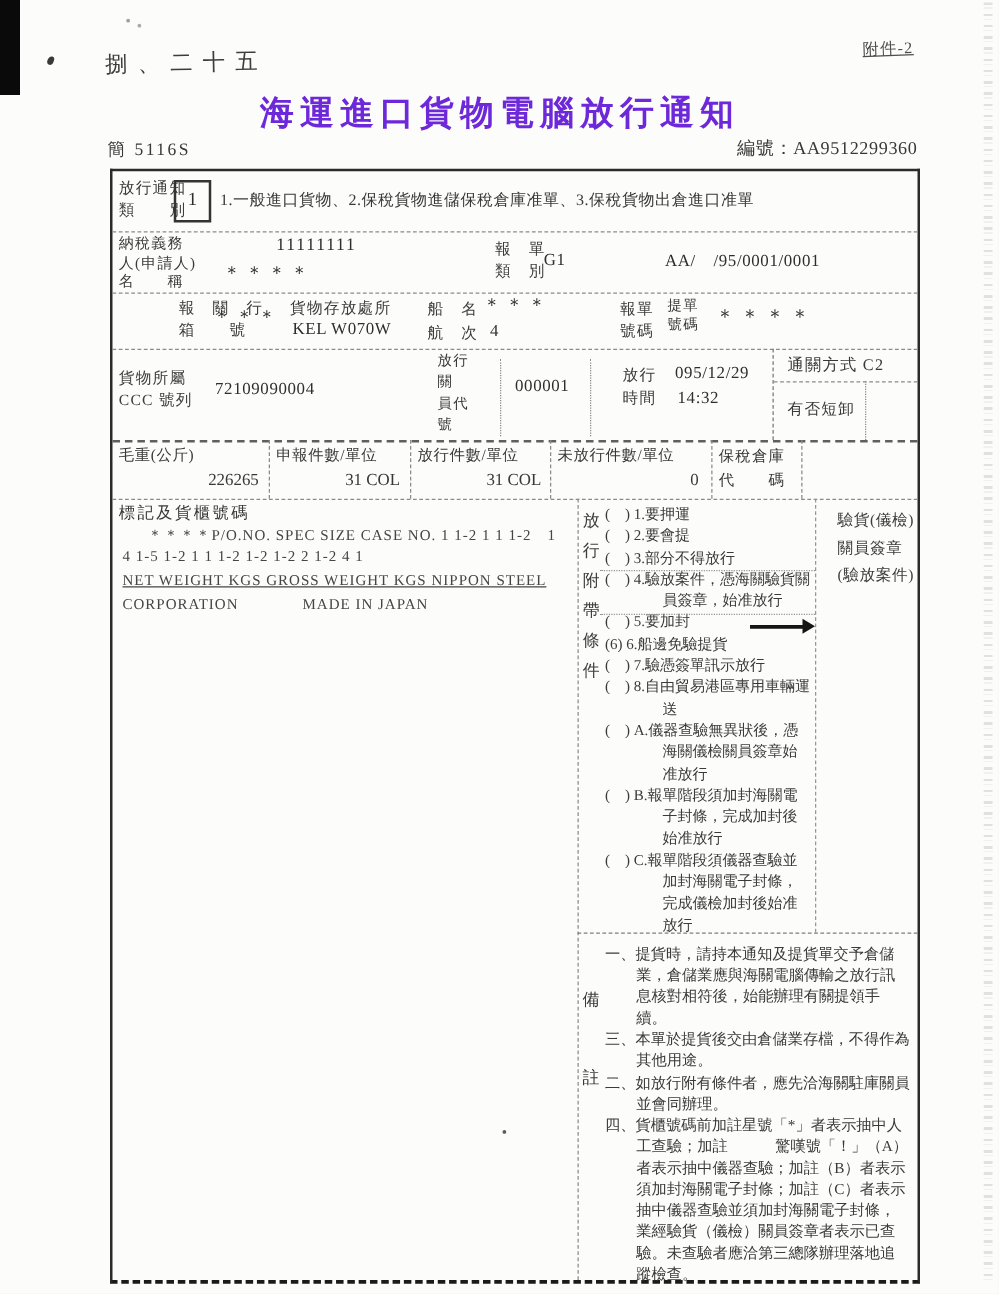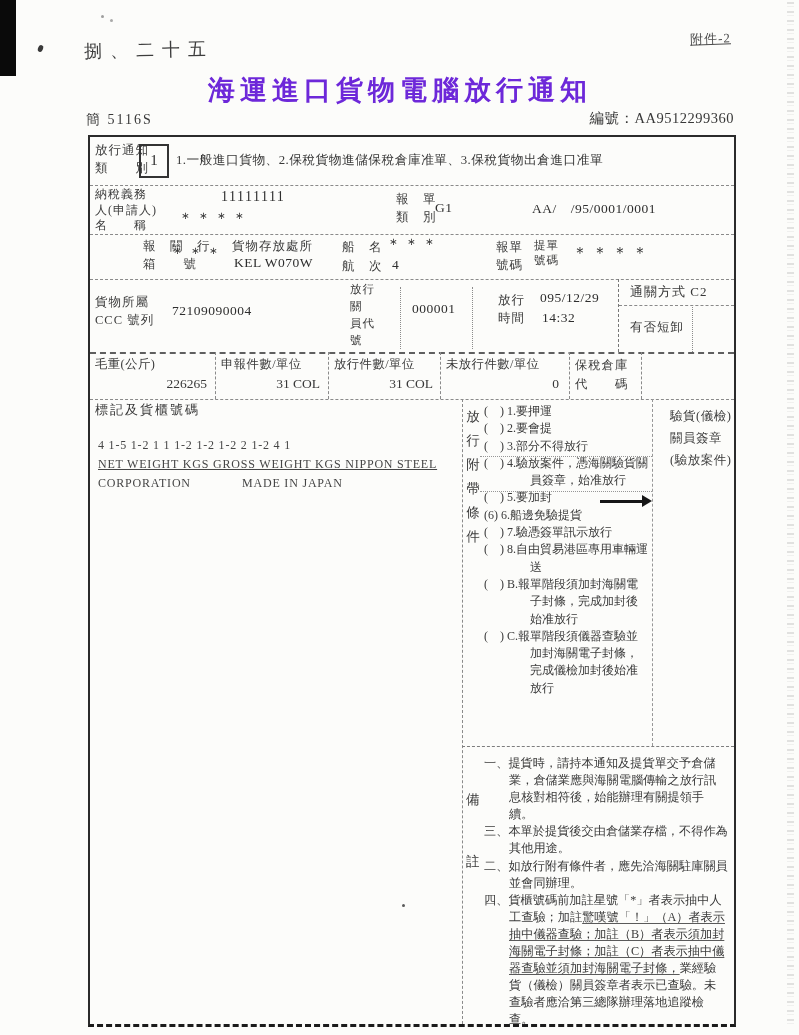--- a/index.html
+++ b/index.html
@@ -112,21 +112,21 @@
   #arrow-head{left:552px;top:96px;width:0;height:0;border-left:10px solid #161616;border-top:6px solid transparent;border-bottom:6px solid transparent;}
   #sig{left:566px;top:6px;width:78px;}
   #sig span{display:block;font-size:12.5px;line-height:22px;letter-spacing:.5px;white-space:nowrap;color:#3c3c3c;padding-left:14px;}
 
   
   #remarks{left:372px;top:347px;width:272px;bottom:0;border-top:1px dashed #7d7d7d;}
   #rm-side1{left:4px;top:44px;font-size:13.5px;letter-spacing:1px;}
   #rm-side2{left:4px;top:106px;font-size:13.5px;letter-spacing:1px;}
   #notes{left:22px;top:8px;width:244px;font-size:12.2px;line-height:17.1px;color:#3a3a3a;}
   .note{padding-left:25px;text-indent:-25px;}
-  .ul{text-decoration:underline;text-underline-offset:2px;text-decoration-color:#5a5a5a;}
+  .ul{text-underline-offset:2px;text-decoration-color:#5a5a5a;margin-left:38px;}
 </style>
 </head>
 <body>
 
 <div class="page">
 
   <div class="abs" id="blackbar"></div>
   <div class="abs" id="pen-dot"></div>
   <div class="abs" id="pen-specks"></div>
   <div class="abs" id="edge-noise"></div>
@@ -230,37 +230,39 @@
       <div class="abs qlbl" id="q4l">未放行件數/單位</div>
       <div class="abs qval" id="q4v">0</div>
       <div class="abs lblock" id="q5l">
         <span>保稅倉庫</span>
         <span>代　　碼</span>
       </div>
     </div>
 
     <div class="row" id="row-main">
       <div class="abs" id="marks-lbl">標記及貨櫃號碼</div>
+      <div class="abs mk" id="mk1">＊＊＊＊P/O.NO. SPEC SIZE CASE NO. 1 1-2 1 1 1-2　1</div>
       <div class="abs mk" id="mk2">4 1-5 1-2 1 1 1-2 1-2 1-2 2 1-2 4 1</div>
       <div class="abs mk" id="mk3">NET WEIGHT KGS GROSS WEIGHT KGS NIPPON STEEL</div>
       <div class="abs mk" id="mk4">CORPORATION　　　　MADE IN JAPAN</div>
       <div class="abs" id="stray-dot"></div>
       <div class="abs" id="vsplit"></div>
 
       <div class="abs" id="cond-side">放行附帶條件</div>
 
       <div class="abs" id="cond-items">
         <div class="cond-item"><span class="chk">(　)</span><span>1.要押運</span></div>
         <div class="cond-item"><span class="chk">(　)</span><span>2.要會提</span></div>
         <div class="cond-item"><span class="chk">(　)</span><span>3.部分不得放行</span></div>
         <div class="cond-item"><span class="chk">(　)</span><span>4.驗放案件，憑海關驗貨關員簽章，始准放行</span></div>
         <div class="cond-item"><span class="chk">(　)</span><span>5.要加封</span></div>
         <div class="cond-item"><span class="chk">(6)</span><span>6.船邊免驗提貨</span></div>
         <div class="cond-item"><span class="chk">(　)</span><span>7.驗憑簽單訊示放行</span></div>
         <div class="cond-item"><span class="chk">(　)</span><span>8.自由貿易港區專用車輛運送</span></div>
+        <div class="cond-item"><span class="chk">(　)</span><span>A.儀器查驗無異狀後，憑海關儀檢關員簽章始准放行</span></div>
         <div class="cond-item"><span class="chk">(　)</span><span>B.報單階段須加封海關電子封條，完成加封後始准放行</span></div>
         <div class="cond-item"><span class="chk">(　)</span><span>C.報單階段須儀器查驗並加封海關電子封條，完成儀檢加封後始准放行</span></div>
       </div>
 
       <div class="abs dotsep" id="csep1"></div>
       <div class="abs dotsep" id="csep2"></div>
       <div class="abs" id="cdash"></div>
       <div class="abs" id="arrow-shaft"></div>
       <div class="abs" id="arrow-head"></div>
 

